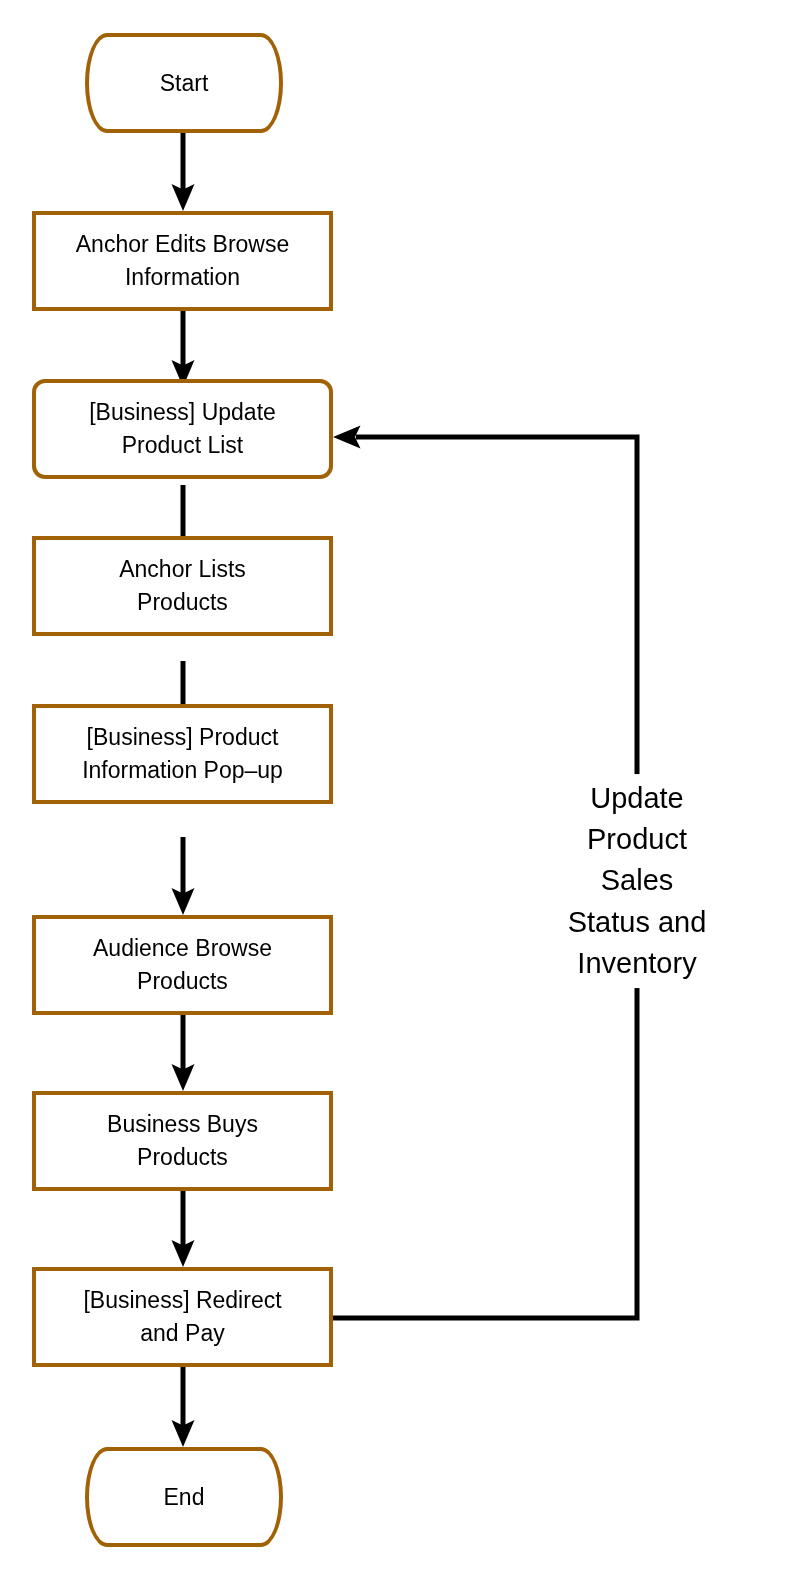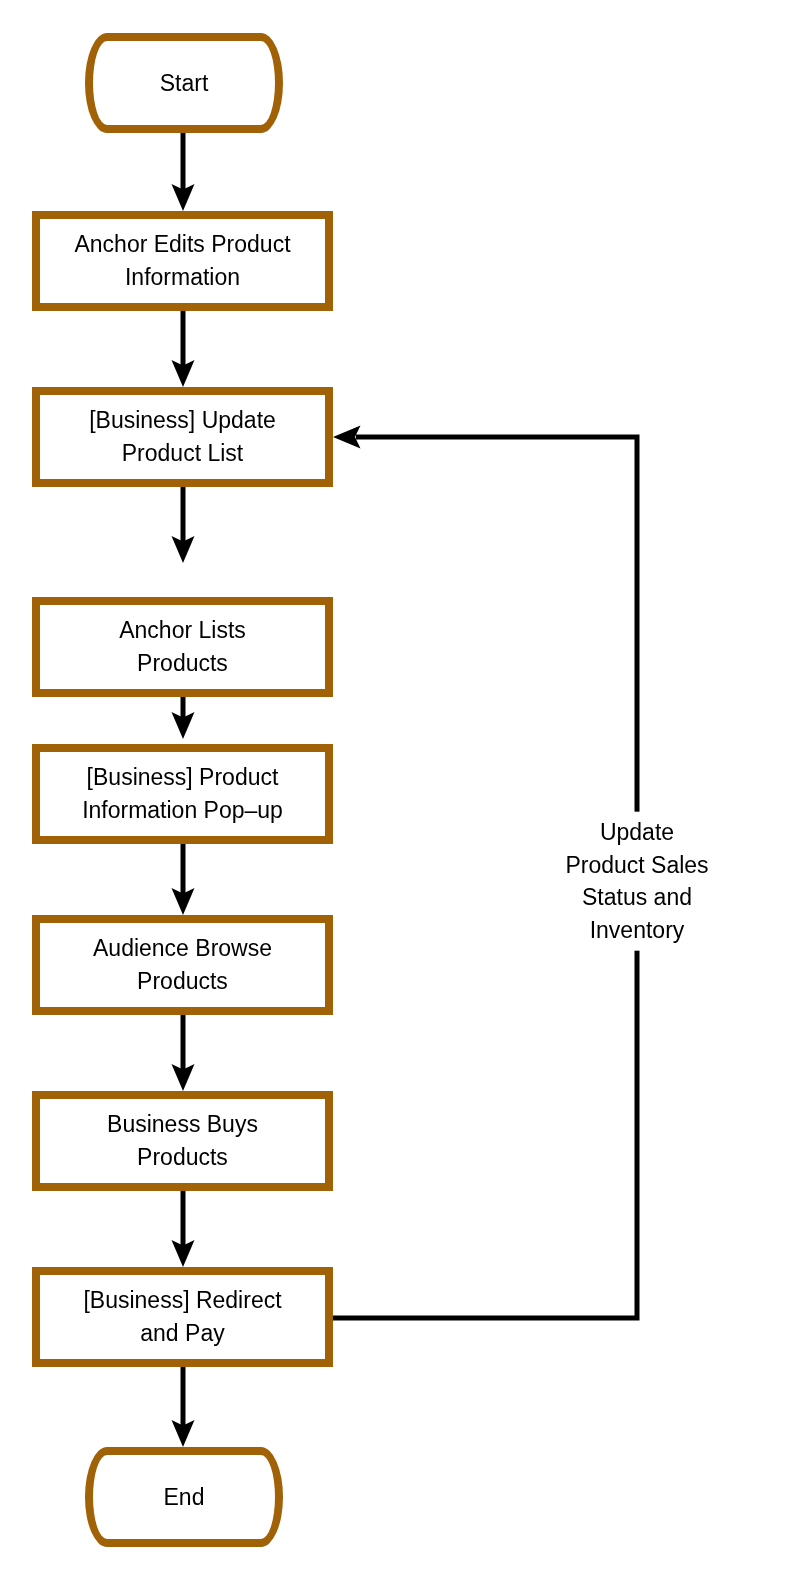--- a/index.html
+++ b/index.html
@@ -14,53 +14,53 @@
   }
   .wires {
     position: absolute;
     left: 0; top: 0;
     width: 800px; height: 1580px;
   }
   .node {
     position: absolute;
     box-sizing: border-box;
     background: #ffffff;
-    border: 8px solid #a16207;
+    border: 4px solid #a16207;
     display: flex;
     align-items: center;
     justify-content: center;
     text-align: center;
     font-size: 23px;
     line-height: 1.42;
   }
   .node .nlabel { white-space: pre-line; }
   .terminal {
     left: 85px;
     width: 198px;
     height: 100px;
     border-radius: 22px / 50px;
   }
   #n-start { top: 33px; }
   #n-end   { top: 1447px; }
   .process { left: 32px; width: 301px; height: 100px; }
   #n-anchor-edits        { top: 211px; }
-  #n-update-product-list { top: 387px; }
-  #n-anchor-lists        { top: 597px; }
-  #n-product-info-popup  { top: 744px; }
+  #n-update-product-list { top: 379px; border-radius: 13px; }
+  #n-anchor-lists        { top: 536px; }
+  #n-product-info-popup  { top: 704px; }
   #n-audience-browse     { top: 915px; justify-content: center; }
   #n-audience-buys       { top: 1091px; }
   #n-redirect-and-pay    { top: 1267px; }
   .edge-label {
     position: absolute;
     left: 637px;
     top: 881px;
     transform: translate(-50%, -50%);
     background: #ffffff;
     padding: 4px 6px;
-    font-size: 23px;
+    font-size: 29px;
     line-height: 1.42;
     text-align: center;
     white-space: pre-line;
   }
 </style>
 </head>
 <body>
 
 <div class="canvas">
 
@@ -110,21 +110,21 @@
       <polyline points="333,1318 637,1318 637,437 356,437" fill="none" stroke="#000" stroke-width="5"></polyline>
       <polygon fill="#000" points="333,437 360.5,425.5 355,437 360.5,448.5"></polygon>
     </g>
   </svg>
 
   <div class="node terminal" id="n-start">
     <span class="nlabel">Start</span>
   </div>
 
   <div class="node process" id="n-anchor-edits">
-    <span class="nlabel">Anchor Edits Product
+    <span class="nlabel">Anchor Edits Browse
 Information</span>
   </div>
 
   <div class="node process" id="n-update-product-list">
     <span class="nlabel">[Business] Update
 Product List</span>
   </div>
 
   <div class="node process" id="n-anchor-lists">
     <span class="nlabel">Anchor Lists

